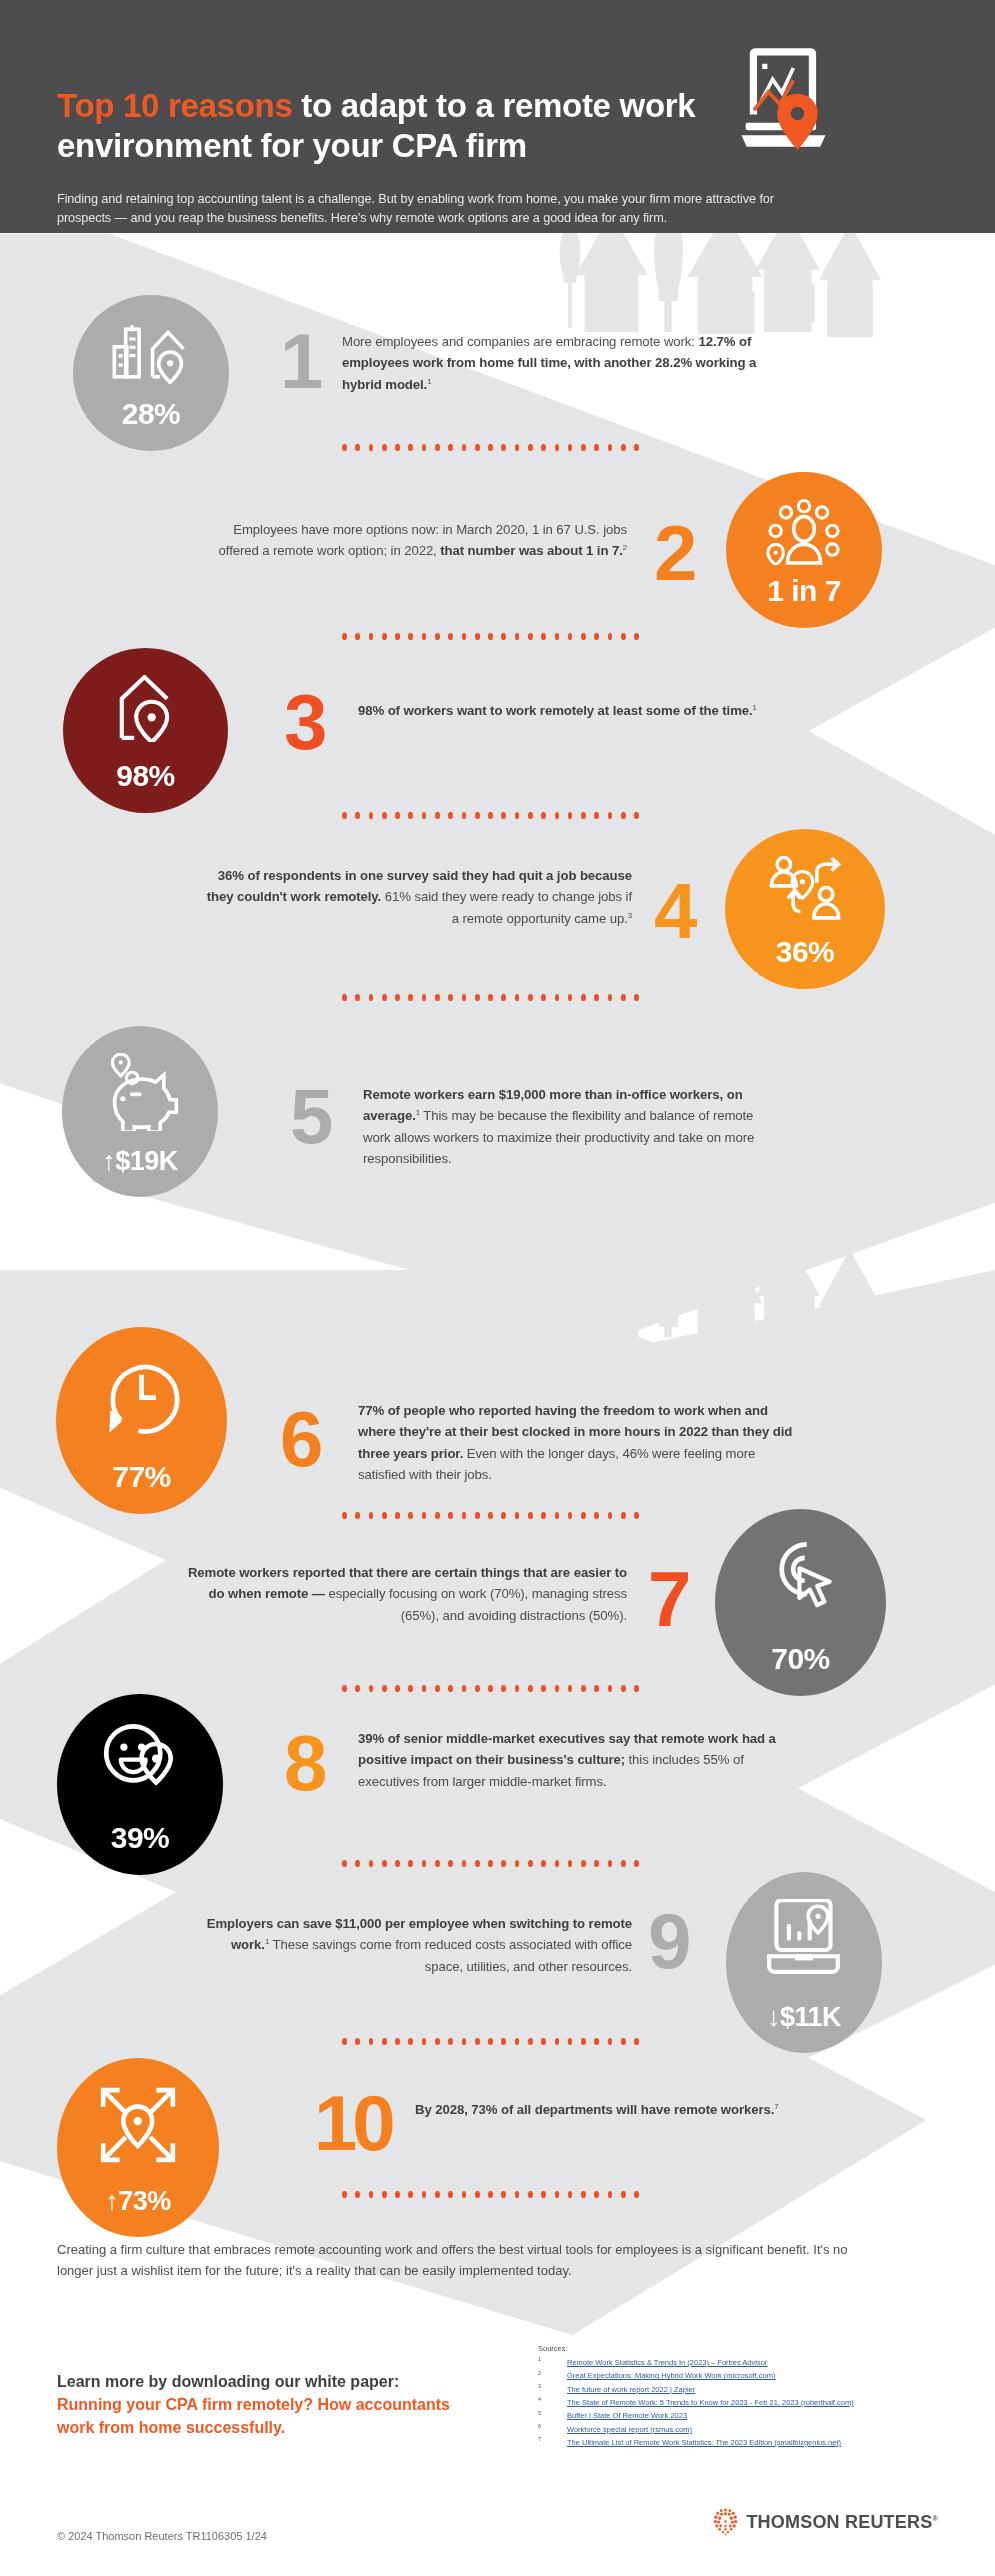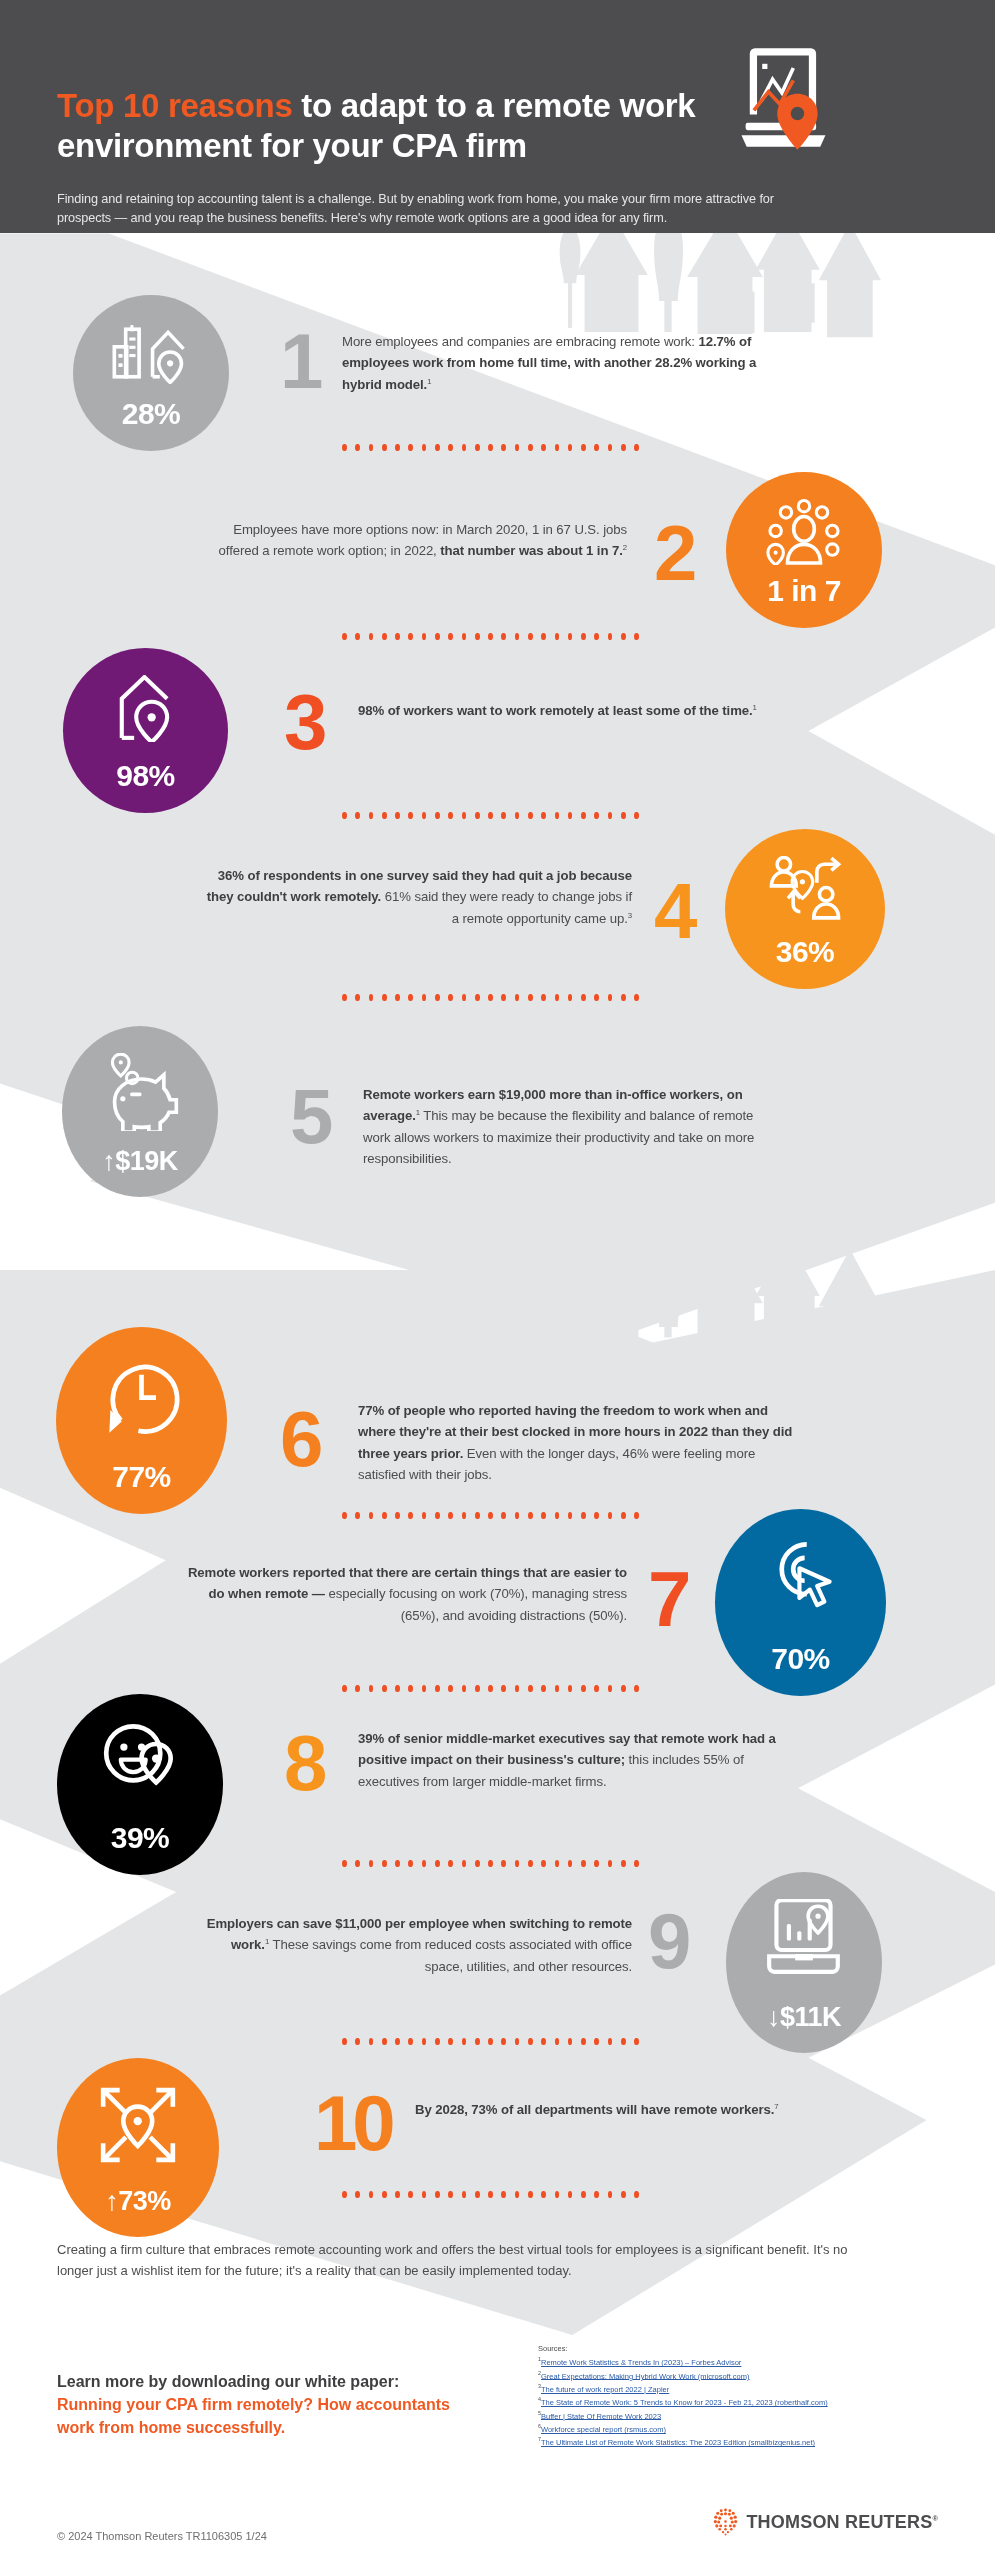--- a/index.html
+++ b/index.html
@@ -147,20 +147,21 @@
     position: absolute;
     left: 538px; top: 2343px;
     width: 435px;
     font-size: 7.5px;
     line-height: 1.58;
     color: #4d4d4f;
   }
   .sources .shead { color: #4d4d4f; margin-bottom: 0.5px; }
   .sources a {
     color: #2a5caa;
+    margin-left: 26px;
   }
   .sources sup { font-size: 5.4px; }
   .copyright {
     position: absolute;
     left: 57px; top: 2530px;
     font-size: 11px;
     color: #6d6e70;
   }
   .logo {
     position: absolute;
@@ -342,21 +343,21 @@
         <i></i>
         <i></i>
         <i></i>
         <i></i>
         <i></i>
         <i></i>
     </div>
   </div>
 
   <div class="row" style="top:648px;height:166px;">
-    <div class="bubble" style="left:63px;top:0;width:165px;height:165px;background:#701a75;">
+    <div class="bubble" style="left:63px;top:0;width:165px;height:165px;background:#7f1d1d;">
       <svg class="bicon" width="78" height="67" viewBox="0 0 150 130">
         <path d="M28 122 V46 L72 4 l44 42" fill="none" stroke="#fff" stroke-width="8"></path>
         <path d="M28 122 h24" fill="none" stroke="#fff" stroke-width="8"></path>
         <path d="M86 52 c17 0 30 13 30 30 c0 22 -30 48 -30 48 s-30 -26 -30 -48 c0 -17 13 -30 30 -30 z" fill="none" stroke="#fff" stroke-width="8"></path>
         <circle cx="86" cy="82" r="8" fill="#fff"></circle>
       </svg>
       <div class="bstat">98%</div>
     </div>
     <div class="numeral" style="left:284px;top:35px;color:#f04e23;">3</div>
     <div class="copy" style="left:358px;top:52px;width:410px;">
@@ -488,21 +489,21 @@
         <i></i>
         <i></i>
         <i></i>
         <i></i>
         <i></i>
         <i></i>
     </div>
   </div>
 
   <div class="row" style="top:1519px;height:176px;">
-    <div class="bubble" style="left:715px;top:-10.4px;width:171px;height:187px;background:#0369a1;">
+    <div class="bubble" style="left:715px;top:-10.4px;width:171px;height:187px;background:#737373;">
       <svg class="bicon" width="78" height="78" viewBox="0 0 150 150">
         <path d="M86 16 a48 48 0 1 0 0 96" fill="none" stroke="#fff" stroke-width="9"></path>
         <path d="M82 42 a22 22 0 1 0 0 44" fill="none" stroke="#fff" stroke-width="9"></path>
         <path d="M72 62 l58 26 l-24 8 l14 30 l-14 7 l-14 -30 l-20 16 z" fill="none" stroke="#fff" stroke-width="8" stroke-linejoin="round"></path>
       </svg>
       <div class="bstat">70%</div>
     </div>
     <div class="numeral" style="left:648px;top:41px;color:#f04e23;">7</div>
     <div class="copy right" style="left:171px;top:43px;width:456px;">
       <b>Remote workers reported that there are certain things that are easier to do when remote —</b><span> especially focusing on work (70%), managing stress (65%), and avoiding distractions (50%).</span>

